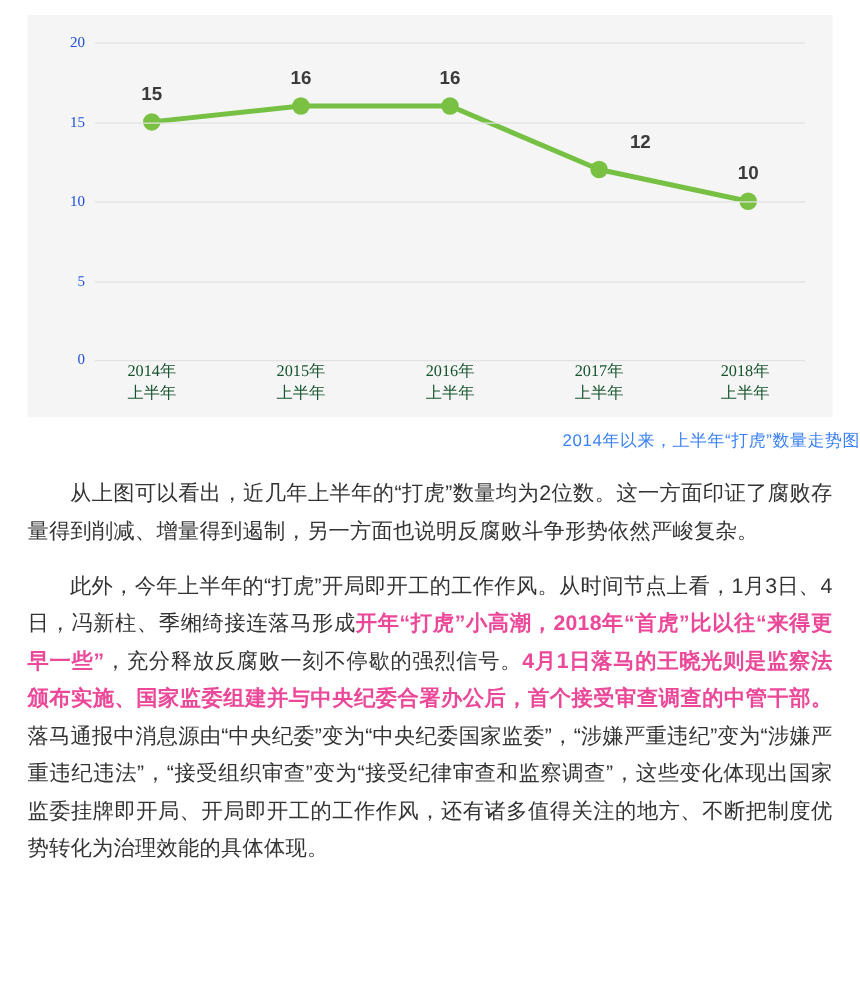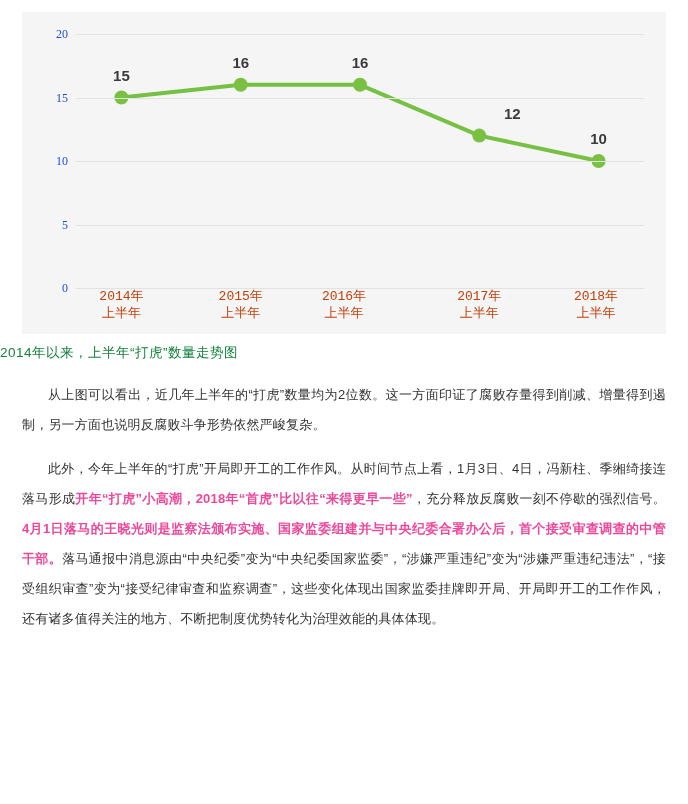--- a/index.html
+++ b/index.html
@@ -76,39 +76,39 @@
     right: 12px;
     bottom: 0;
     height: 40px;
   }
   .xlabel {
     position: absolute;
     transform: translateX(-50%);
     text-align: center;
     font-size: 13px;
     line-height: 17px;
-    color: #c2410c;
-    font-family: Liberation Mono, monospace;
+    color: #14532d;
+    font-family: Liberation Serif, serif;
     white-space: nowrap;
   }
 
   .caption {
     margin: 10px 0 0 0;
-    text-align: left;
+    text-align: right;
     font-size: 13.5px;
-    color: #15803d;
+    color: #3b82f6;
     letter-spacing: 0.5px;
   }
 
   
   .article {
     margin: 18px 22px 26px 22px;
   }
   .para {
-    font-size: 13px;
+    font-size: 17px;
     line-height: 30px;
     color: #333333;
     text-align: justify;
     text-indent: 2em;
     margin: 0 0 14px 0;
     letter-spacing: 0.2px;
   }
   .para b {
     font-weight: bold;
     color: #ec4899;
@@ -148,21 +148,21 @@
         </div>
       <div class="xlabels" id="xlabels">
           <div class="xlabel" style="left: 45.44px; top: 2px;">
             <div>2014年</div>
             <div>上半年</div>
           </div>
           <div class="xlabel" style="left: 164.72px; top: 2px;">
             <div>2015年</div>
             <div>上半年</div>
           </div>
-          <div class="xlabel" style="left: 268px; top: 2px;">
+          <div class="xlabel" style="left: 284px; top: 2px;">
             <div>2016年</div>
             <div>上半年</div>
           </div>
           <div class="xlabel" style="left: 403.28px; top: 2px;">
             <div>2017年</div>
             <div>上半年</div>
           </div>
           <div class="xlabel" style="left: 520px; top: 2px;">
             <div>2018年</div>
             <div>上半年</div>

